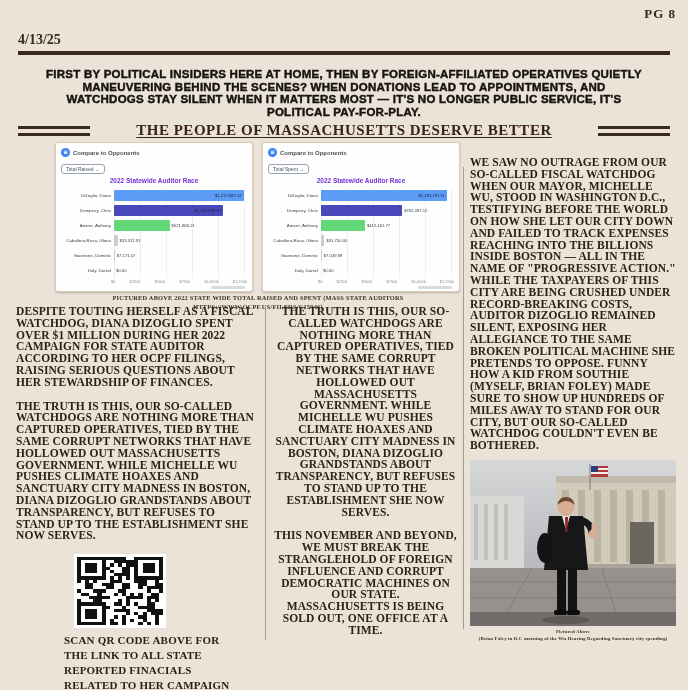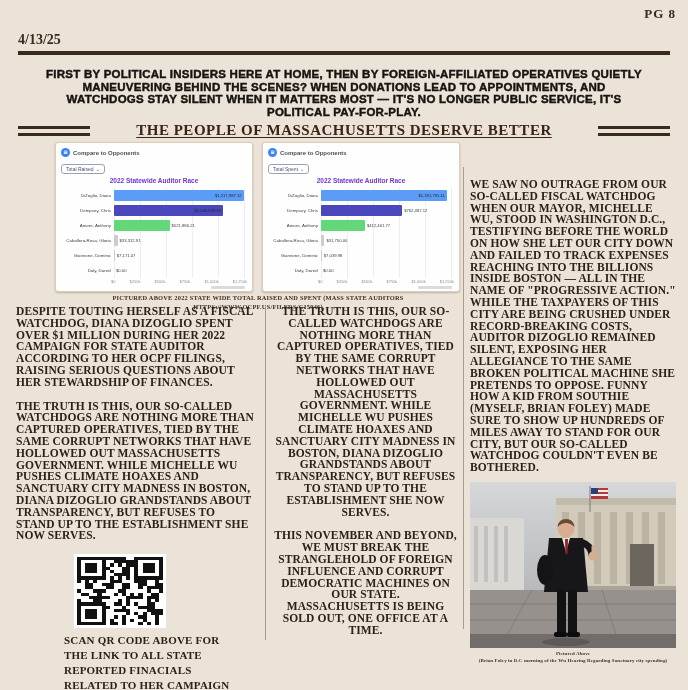--- a/index.html
+++ b/index.html
@@ -46,21 +46,21 @@
     font-weight:bold;font-size:6.4px;line-height:1.35;color:#41301f;letter-spacing:.2px;}
   .divider{position:absolute;width:1px;background:#a79b8e;}
   #divider-left{left:265px;top:306px;height:334px;}
   #divider-right{left:463px;top:167px;height:462px;}
   .bodycol{font-weight:bold;font-size:11.5px;line-height:11.8px;letter-spacing:.1px;color:#2e2118;}
   .bodycol p{margin:0 4px 12px 0;}
   #col-left{position:absolute;left:16px;top:306px;width:243px;}
   #col-middle{position:absolute;left:274px;top:306px;width:183px;text-align:center;}
   #col-middle p{margin:0;}
   #col-middle p:first-child{margin-bottom:12px;}
-  #col-right{position:absolute;left:470px;top:179px;width:206px;}
+  #col-right{position:absolute;left:470px;top:157px;width:206px;}
   #col-right p{margin:0;}
   
   #qr-box{margin:4px 0 5px 58px;width:92px;height:74px;background:#fff;padding:3px;box-sizing:border-box;}
   #qr-box svg{width:100%;height:100%;}
   #qr-caption{margin-left:48px;width:170px;font-weight:bold;font-size:11px;line-height:1.35;letter-spacing:.2px;}
   
   #photo{margin-top:8px;width:206px;height:166px;overflow:hidden;background:#c7c8ca;}
   #photo svg{display:block;width:100%;height:100%;}
   #photo-caption{width:206px;text-align:center;font-weight:bold;font-size:5px;line-height:1.5;color:#41362a;margin-top:2px;}
 </style>

